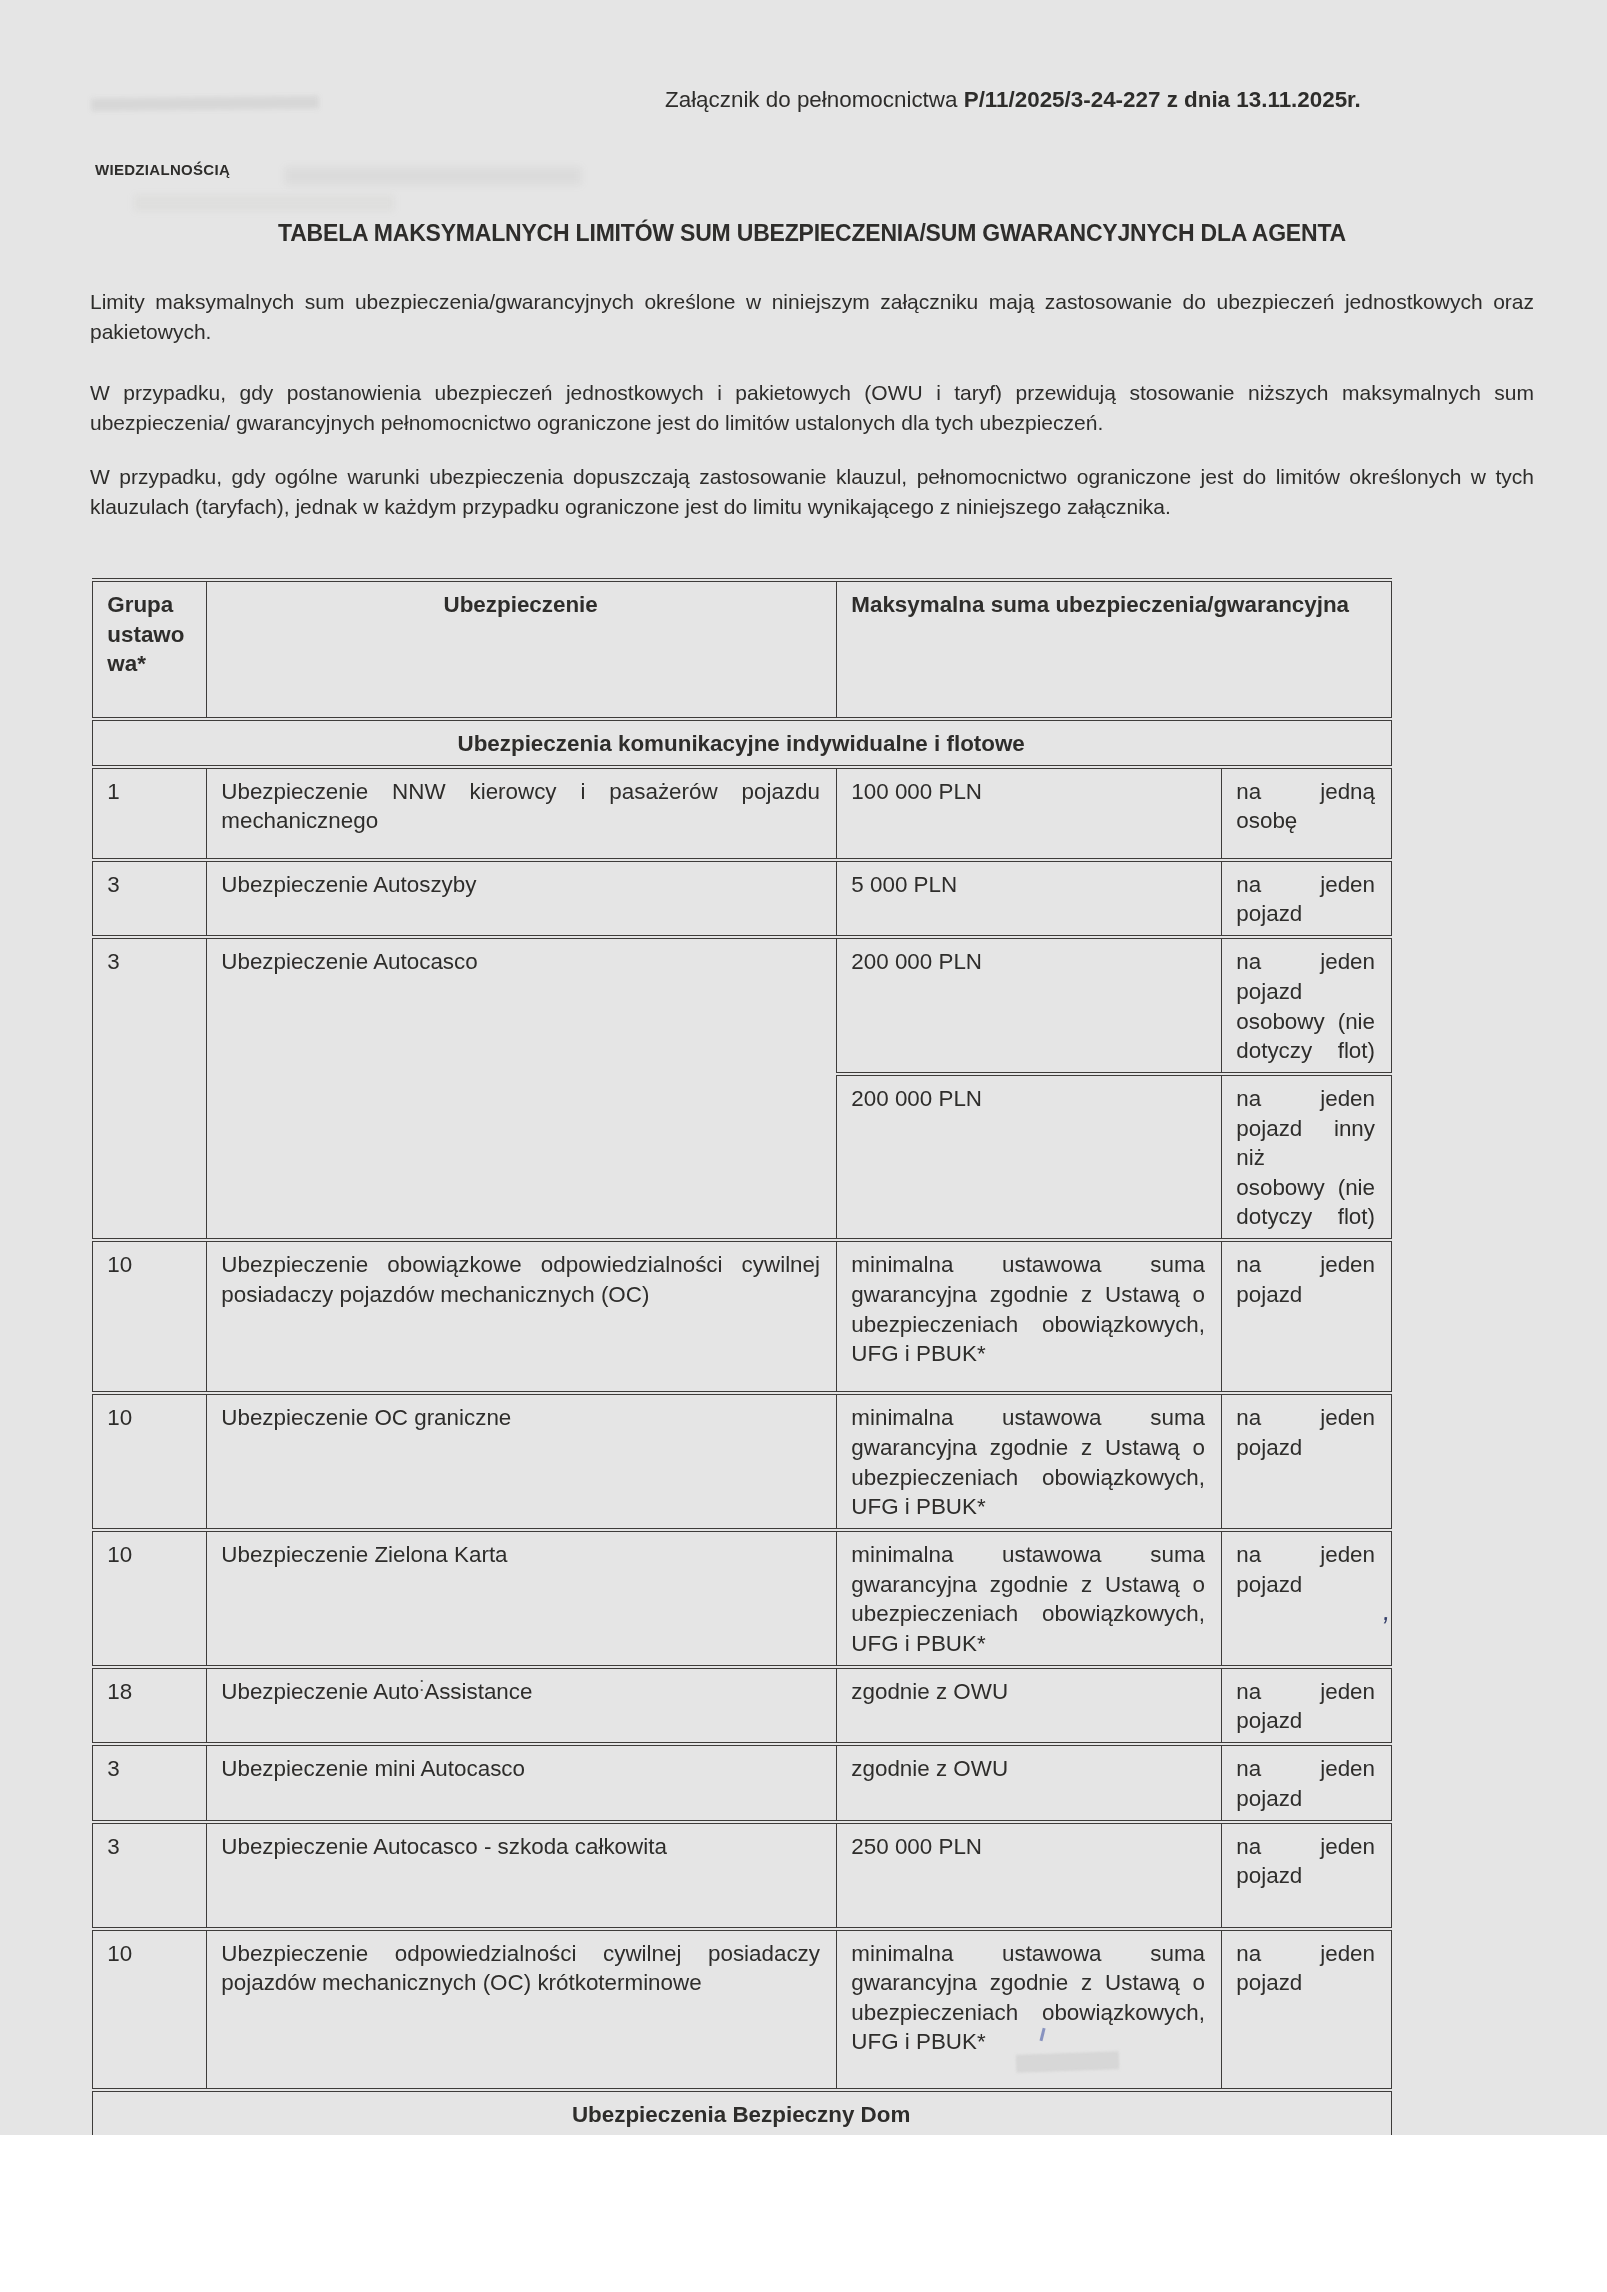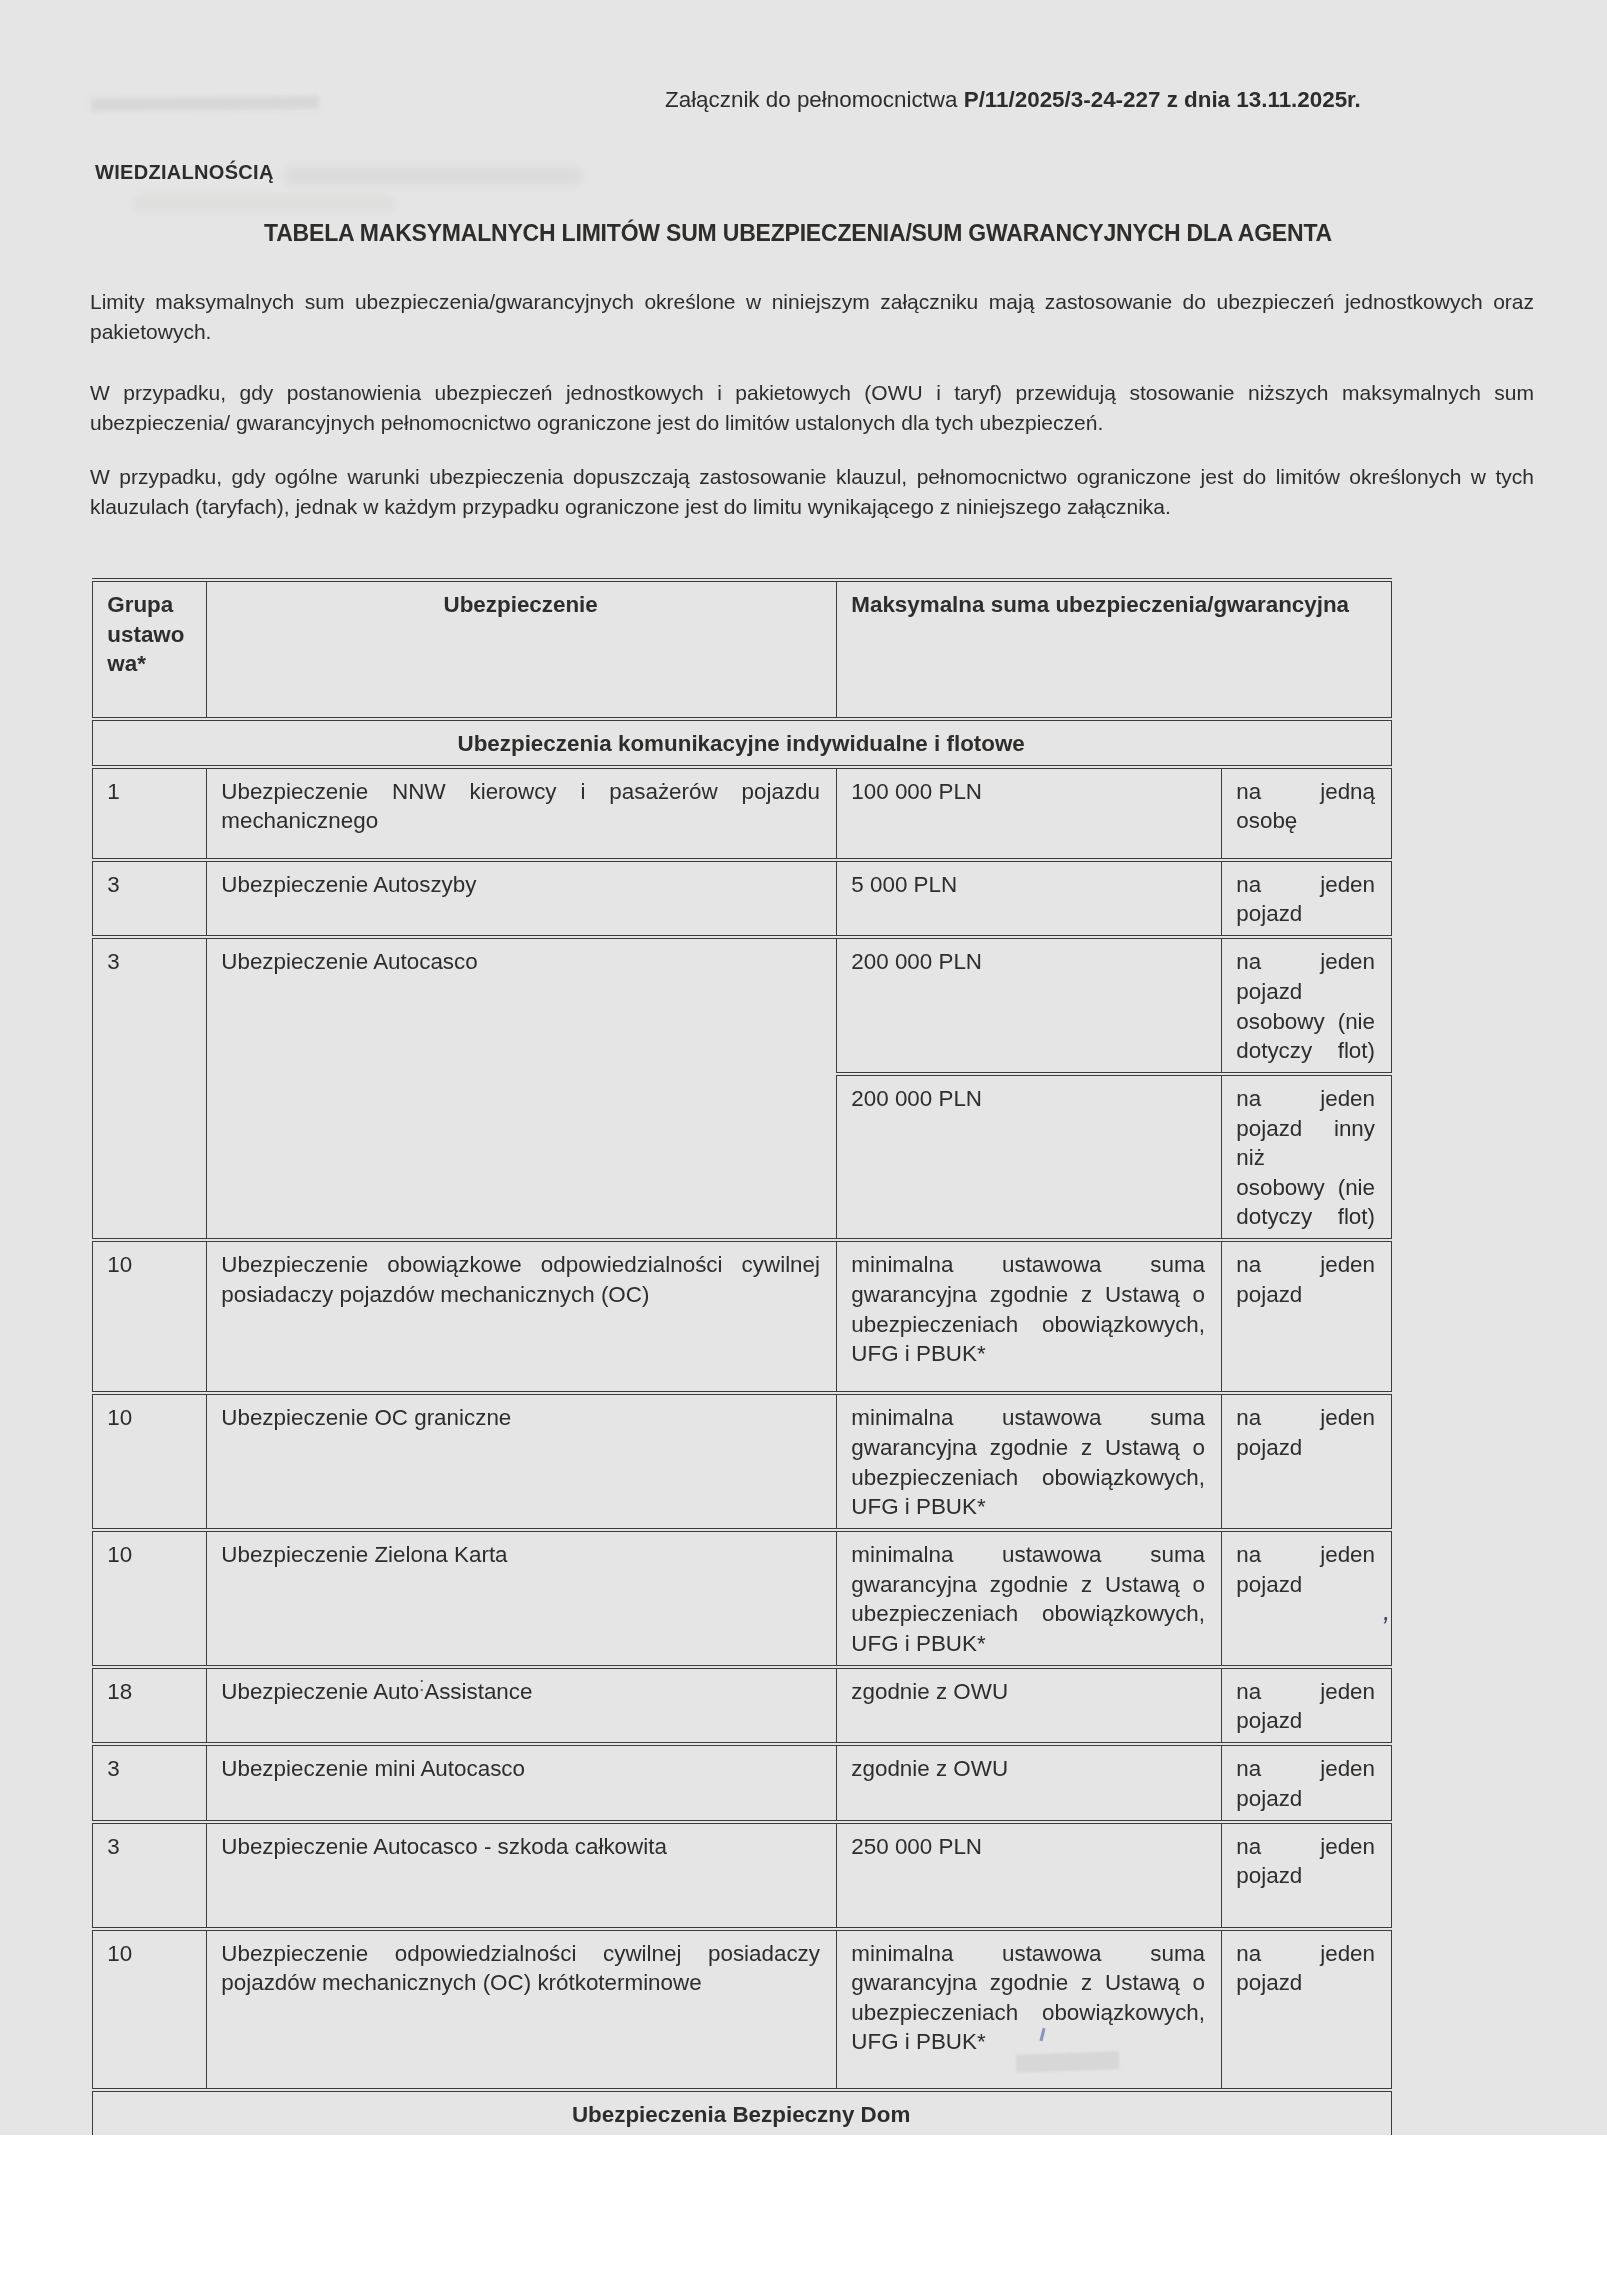--- a/index.html
+++ b/index.html
@@ -20,24 +20,24 @@
     position: absolute; top: 85px; left: 665px;
     font-size: 22.4px; line-height: 29px; white-space: nowrap;
   }
   .issued-line {
     position: absolute; top: 134px; left: 885px;
     font-size: 22.4px; line-height: 29px; white-space: nowrap;
   }
   .bold { font-weight: bold; }
   .company-wrap {
     position: absolute; top: 161px; left: 95px;
-    font-size: 20px; font-weight: bold; letter-spacing: 0.3px; text-align: center;
+    font-size: 15px; font-weight: bold; letter-spacing: 0.3px; text-align: center;
   }
   .doc-title {
-    position: absolute; top: 220px; left: 76px; width: 1444px;
+    position: absolute; top: 220px; left: 90px; width: 1444px;
     text-align: center; font-size: 23px; font-weight: bold; letter-spacing: -0.2px;
   }
   .para {
     position: absolute; left: 90px; width: 1444px;
     font-size: 21px; line-height: 29.6px;
     text-align: justify;
   }
   .para-1 { top: 287px; }
   .para-2 { top: 378px; }
   .para-3 { top: 462px; }

